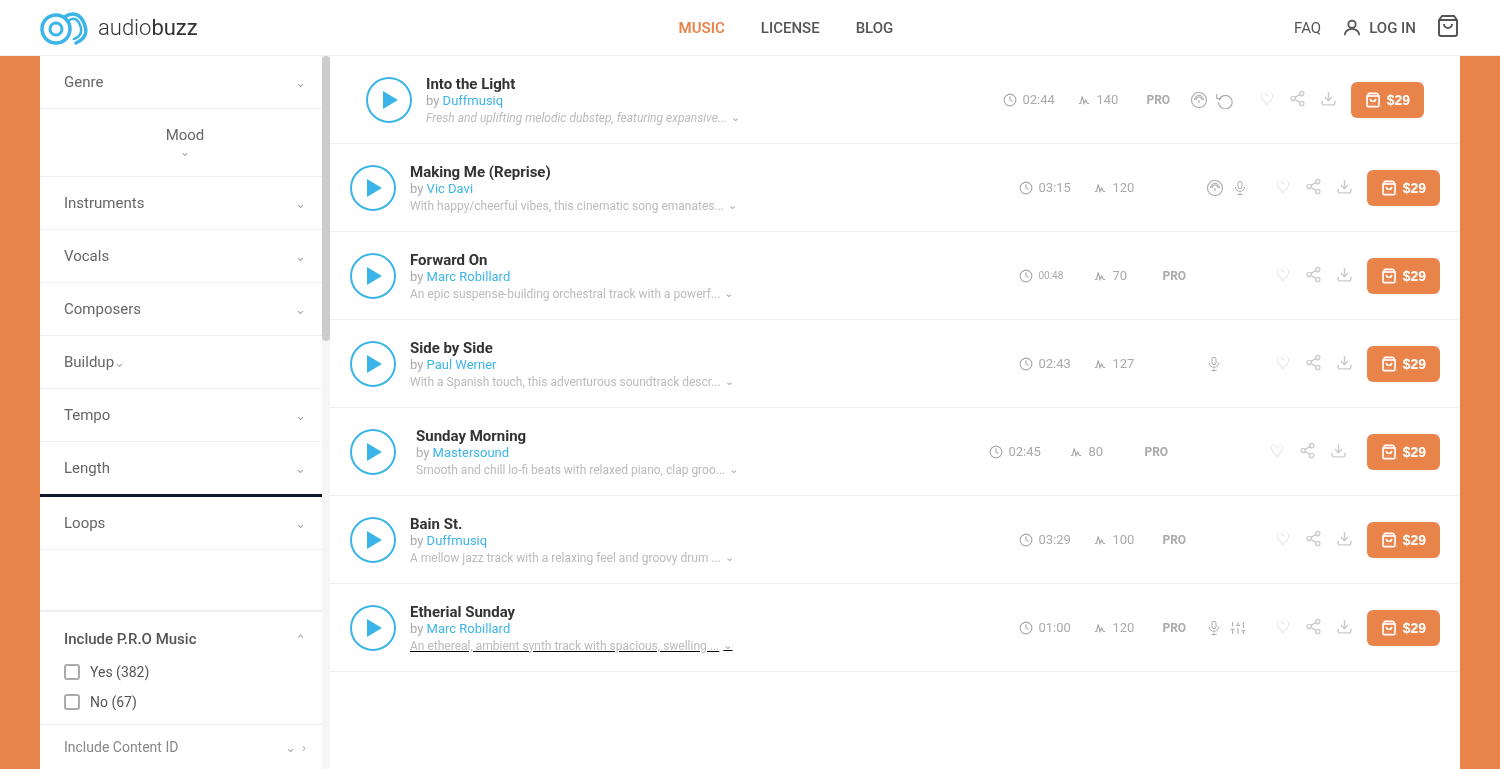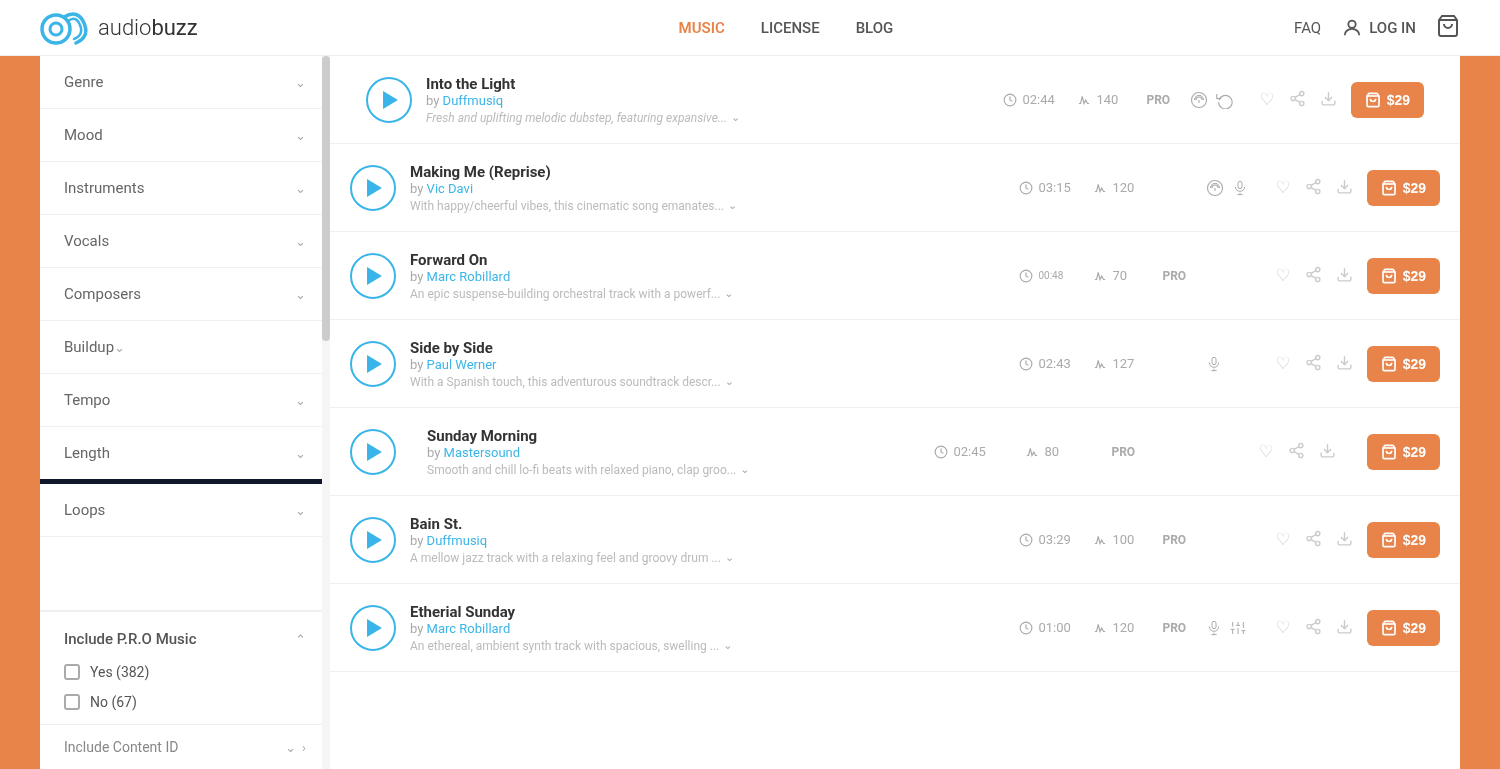--- a/index.html
+++ b/index.html
@@ -55,21 +55,21 @@
 
     <div style="position:absolute; right:0; top:0; width:8px; height:100%; background:#f5f5f5; z-index:1;">
       <div style="position:absolute; top:0; width:8px; height:40%; background:#ccc; border-radius:4px;"></div>
     </div>
 
     <div style="overflow-y:hidden; flex:1;">
       <div style="display:flex; justify-content:space-between; align-items:center; padding:17px 24px; border-bottom:1px solid #f0f0f0; cursor:pointer;">
         <span style="font-size:15px; color:#666;">Genre</span>
         <span style="color:#aaa; font-size:13px;">⌄</span>
       </div>
-      <div style="display:flex; justify-content:space-between; align-items:center; padding:17px 24px; border-bottom:1px solid #f0f0f0; cursor:pointer;">
+      <div style="display:flex; justify-content:space-between; align-items:center; padding:17px 24px; border-bottom:1px solid #f0f0f0; cursor:pointer;flex-direction:column;">
         <span style="font-size:15px; color:#666;">Mood</span>
         <span style="color:#aaa; font-size:13px;">⌄</span>
       </div>
       <div style="display:flex; justify-content:space-between; align-items:center; padding:17px 24px; border-bottom:1px solid #f0f0f0; cursor:pointer;">
         <span style="font-size:15px; color:#666;">Instruments</span>
         <span style="color:#aaa; font-size:13px;">⌄</span>
       </div>
       <div style="display:flex; justify-content:space-between; align-items:center; padding:17px 24px; border-bottom:1px solid #f0f0f0; cursor:pointer;">
         <span style="font-size:15px; color:#666;">Vocals</span>
         <span style="color:#aaa; font-size:13px;">⌄</span>
@@ -79,21 +79,21 @@
         <span style="color:#aaa; font-size:13px;">⌄</span>
       </div>
       <div style="display:flex; justify-content:flex-start; align-items:center; padding:17px 24px; border-bottom:1px solid #f0f0f0; cursor:pointer;">
         <span style="font-size:15px; color:#666;">Buildup</span>
         <span style="color:#aaa; font-size:13px;">⌄</span>
       </div>
       <div style="display:flex; justify-content:space-between; align-items:center; padding:17px 24px; border-bottom:1px solid #f0f0f0; cursor:pointer;">
         <span style="font-size:15px; color:#666;">Tempo</span>
         <span style="color:#aaa; font-size:13px;">⌄</span>
       </div>
-      <div style="display:flex; justify-content:space-between; align-items:center; padding:17px 24px; border-bottom:5px solid #0f172a; cursor:pointer;">
+      <div style="display:flex; justify-content:space-between; align-items:center; padding:17px 24px; border-bottom:3px solid #0f172a; cursor:pointer;">
         <span style="font-size:15px; color:#666;">Length</span>
         <span style="color:#aaa; font-size:13px;">⌄</span>
       </div>
       <div style="display:flex; justify-content:space-between; align-items:center; padding:17px 24px; border-bottom:1px solid #f0f0f0; cursor:pointer;">
         <span style="font-size:15px; color:#666;">Loops</span>
         <span style="color:#aaa; font-size:13px;">⌄</span>
       </div>
     </div>
 
     <div style="background:#fff; border-top:2px solid #f0f0f0; padding:18px 24px 14px;">
@@ -364,21 +364,21 @@
       <button style="background:#E8834A; color:#fff; border:none; border-radius:6px; padding:10px 14px; font-size:14px; font-weight:600; cursor:pointer; display:flex; align-items:center; gap:6px; white-space:nowrap;">
         <svg width="16" height="16" viewBox="0 0 24 24" fill="none" stroke="#fff" stroke-width="2.5">
             <path d="M6 2L3 6v14a2 2 0 002 2h14a2 2 0 002-2V6l-3-4z"></path>
             <line x1="3" y1="6" x2="21" y2="6"></line>
             <path d="M16 10a4 4 0 01-8 0"></path>
           </svg>
         <span>$29</span>
       </button>
     </div>
 
-    <div style="display:flex; align-items:center; padding:14px 20px; border-bottom:1px solid #f0f0f0; gap:31px; min-height:88px;">
+    <div style="display:flex; align-items:center; padding:14px 20px; border-bottom:1px solid #f0f0f0; gap:20px; min-height:88px;">
       <button style="width:46px; height:46px; border-radius:50%; border:2.5px solid #3BB5E8; display:flex; align-items:center; justify-content:center; cursor:pointer; background:transparent; flex-shrink:0;">
         <div style="width:0; height:0; border-top:9px solid transparent; border-bottom:9px solid transparent; border-left:15px solid #3BB5E8; margin-left:3px;"></div>
       </button>
       <div style="flex:1; min-width:0;">
         <div style="font-size:15px; font-weight:700; color:#333;">Sunday Morning</div>
         <div style="font-size:13px; color:#aaa; margin-bottom:3px;">by <a style="color:#3BB5E8; text-decoration:none;">Mastersound</a></div>
         <div style="display:flex; align-items:center;">
           <span style="font-size:12px; color:#bbb;">Smooth and chill lo-fi beats with relaxed piano, clap groo...</span>
           <span style="color:#aaa; font-size:11px; cursor:pointer; margin-left:4px;">⌄</span>
         </div>
@@ -483,21 +483,21 @@
       </button>
     </div>
 
     <div style="display:flex; align-items:center; padding:14px 20px; border-bottom:1px solid #f0f0f0; gap:14px; min-height:88px;">
       <button style="width:46px; height:46px; border-radius:50%; border:2.5px solid #3BB5E8; display:flex; align-items:center; justify-content:center; cursor:pointer; background:transparent; flex-shrink:0;">
         <div style="width:0; height:0; border-top:9px solid transparent; border-bottom:9px solid transparent; border-left:15px solid #3BB5E8; margin-left:3px;"></div>
       </button>
       <div style="flex:1; min-width:0;">
         <div style="font-size:15px; font-weight:700; color:#333;">Etherial Sunday</div>
         <div style="font-size:13px; color:#aaa; margin-bottom:3px;">by <a style="color:#3BB5E8; text-decoration:none;">Marc Robillard</a></div>
-        <div style="display:flex; align-items:flex-start;">
+        <div style="display:flex; align-items:flex-start;text-decoration:underline;">
           <span style="font-size:12px; color:#bbb;">An ethereal, ambient synth track with spacious, swelling ...</span>
           <span style="color:#aaa; font-size:11px; cursor:pointer; margin-left:4px;">⌄</span>
         </div>
       </div>
       <div style="display:flex; align-items:center; gap:5px; font-size:13px; color:#aaa; min-width:60px;">
         <svg width="14" height="14" viewBox="0 0 24 24" fill="none" stroke="#aaa" stroke-width="2">
             <circle cx="12" cy="12" r="10"></circle>
             <polyline points="12 6 12 12 16 14"></polyline>
           </svg>
         <span>01:00</span>

